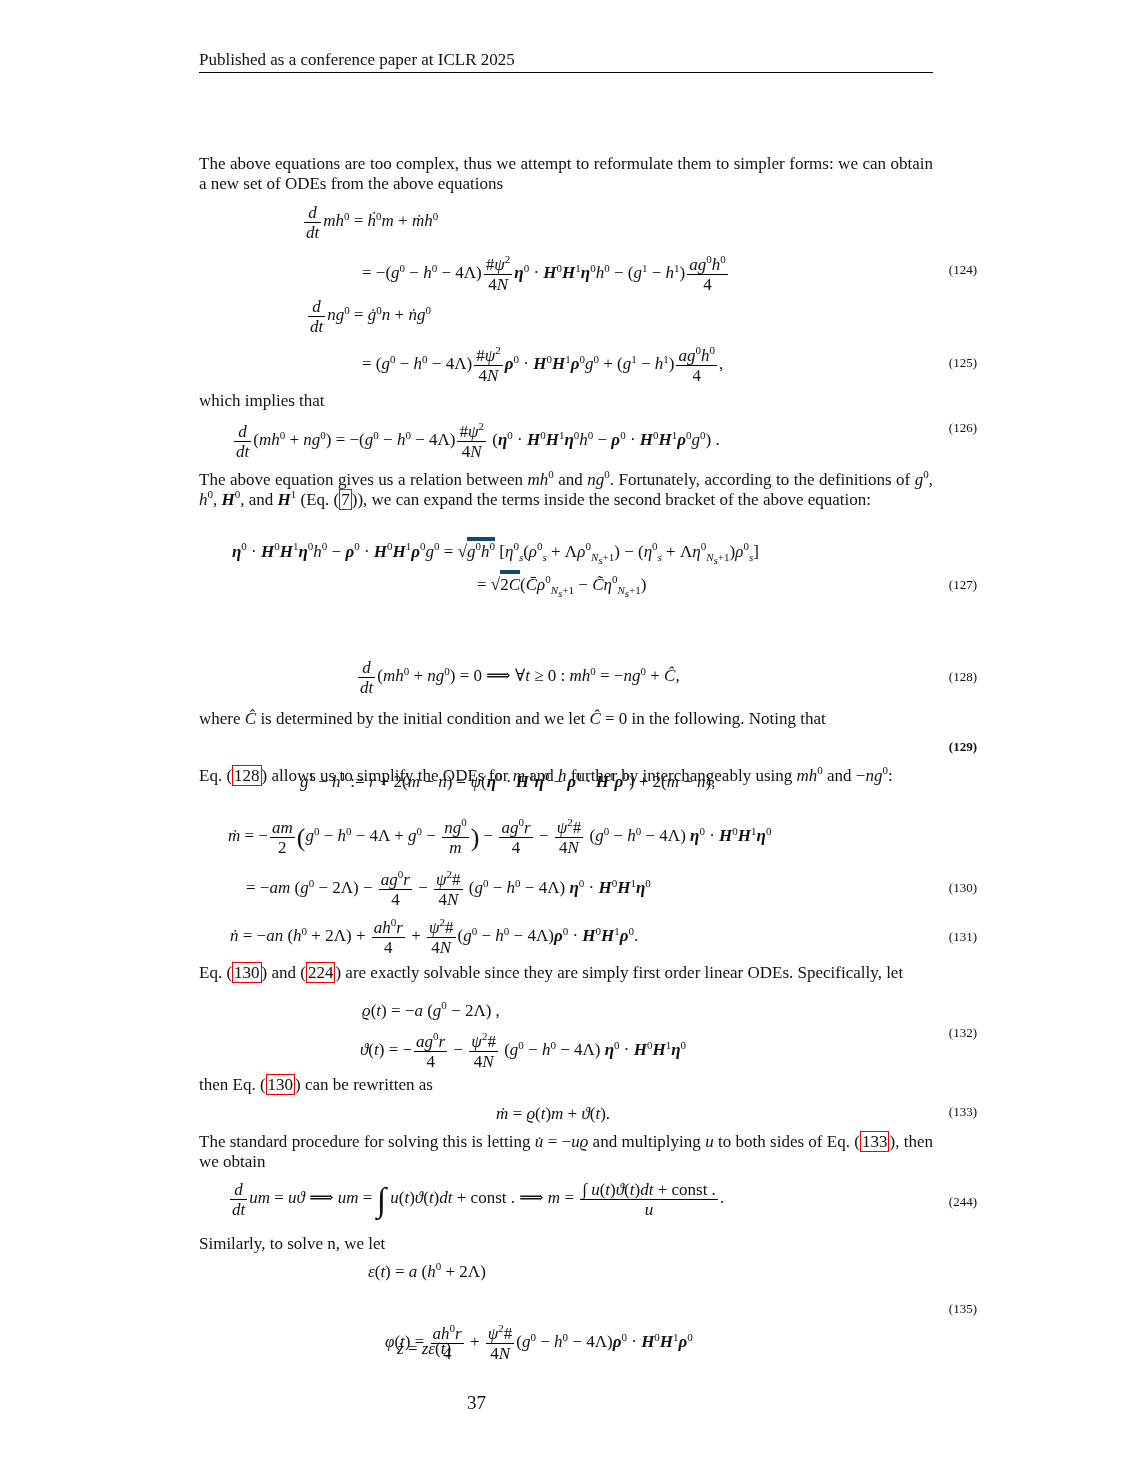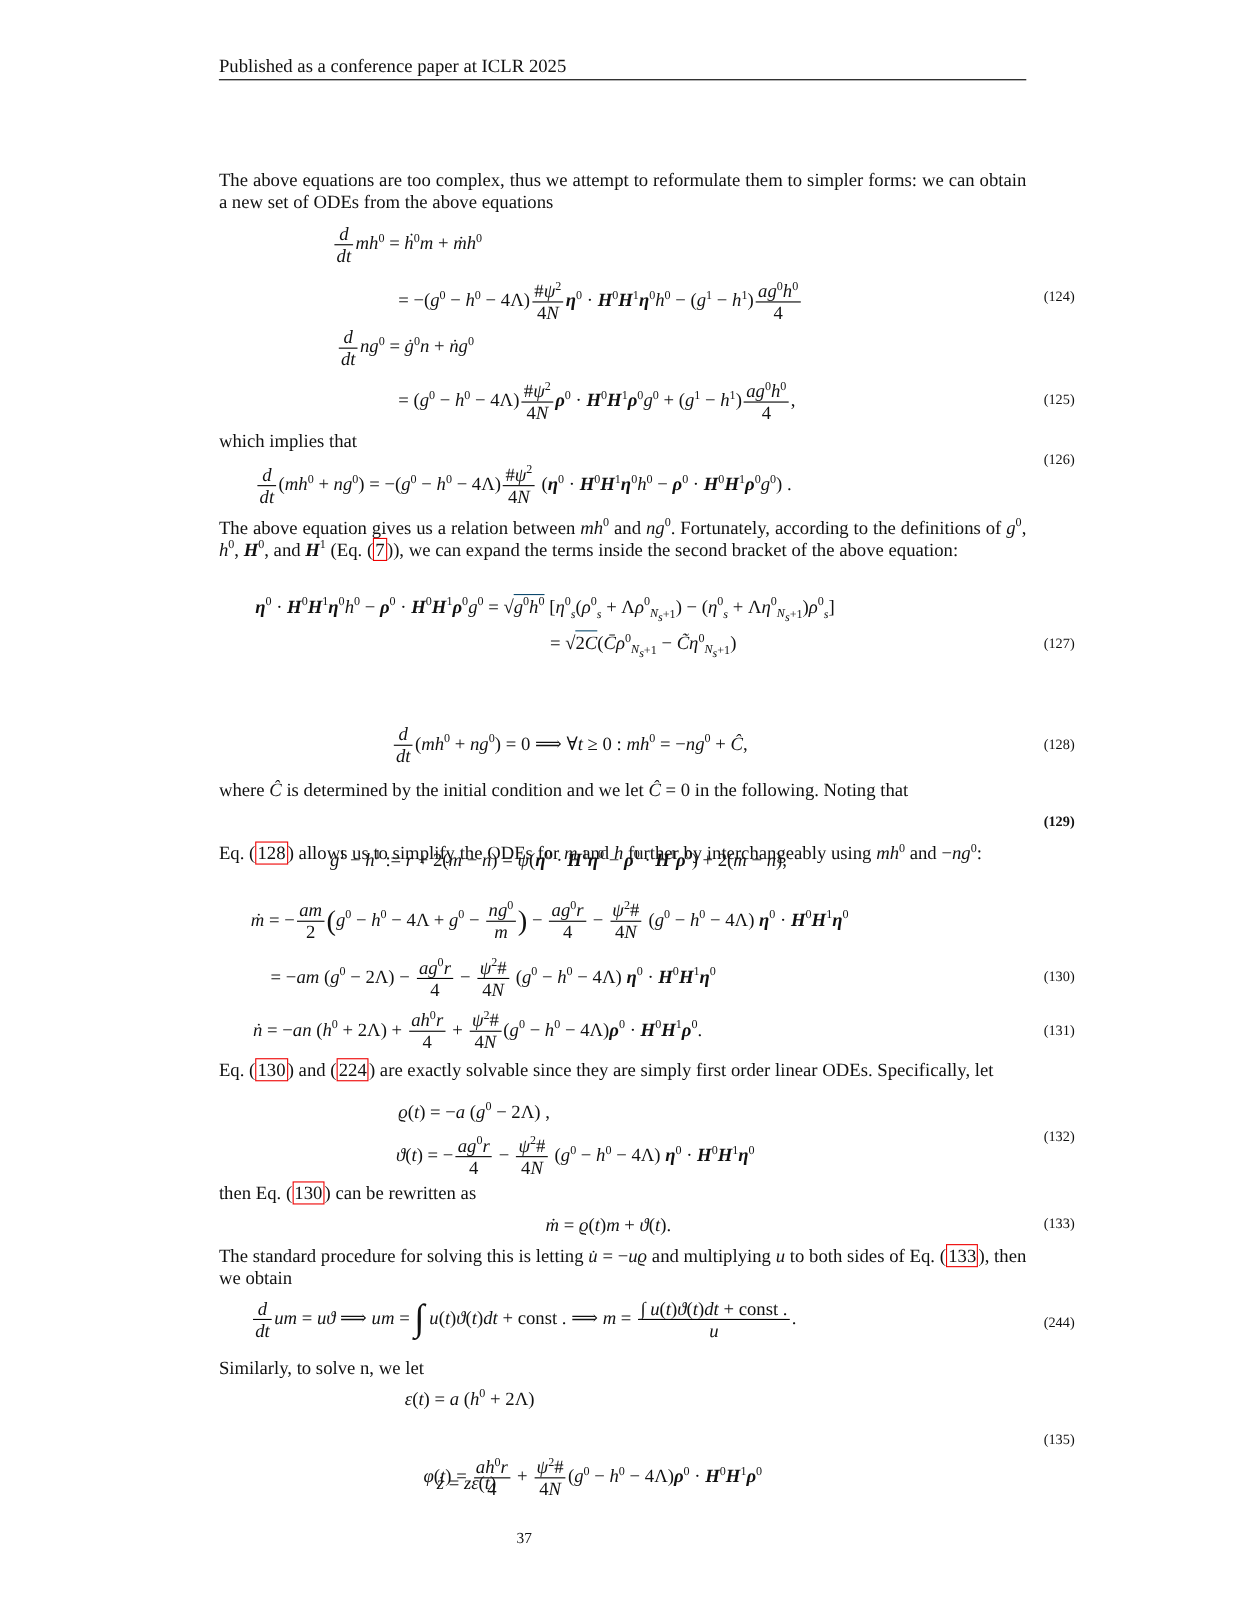--- a/index.html
+++ b/index.html
@@ -11,24 +11,24 @@
   .para { position:absolute; left:199px; width:734px; font-size:17px; line-height:20px; text-align:justify; }
   .eq { position:absolute; font-family:"Liberation Serif", "DejaVu Serif", serif; font-size:17px; white-space:nowrap; }
   .eqnum { position:absolute; right:200px; font-size:13px; }
   .m { font-style:italic; }
   .b { font-weight:bold; font-style:italic; }
   sup, sub { font-size:11px; line-height:0; }
   .frac { display:inline-block; vertical-align:middle; text-align:center; margin:0 2px; }
   .frac > span { display:block; padding:0 2px; line-height:19px; }
   .frac > span.num { border-bottom:1px solid #000; }
   .ref { border:1.5px solid #e00; padding:0 1px; line-height:16px; }
-  .pagenum { position:absolute; left:0; width:953px; top:1392px; text-align:center; font-size:14px; }
+  .pagenum { position:absolute; left:0; width:953px; top:1392px; text-align:center; font-size:19px; }
   .big { font-size:26px; vertical-align:middle; }
   .int { font-size:34px; vertical-align:middle; font-style:italic; }
-  .sqrt { border-top:1px solid #0c4a6e; padding-top:1px; }
+  .sqrt { border-top:4px solid #0c4a6e; padding-top:1px; }
 </style>
 </head>
 <body>
 
 <div class="page">
 
   <div class="header">Published as a conference paper at ICLR 2025</div>
   <div class="header-rule"></div>
 
   <div class="para" style="top:154px;">The above equations are too complex, thus we attempt to reformulate them to simpler forms: we can obtain a new set of ODEs from the above equations</div>
@@ -47,30 +47,30 @@
   <div class="eq" style="left:362px; top:346px;">
     = (<span class="m">g</span><sup>0</sup> − <span class="m">h</span><sup>0</sup> − 4Λ)<span class="frac"><span class="num">#<span class="m">ψ</span><sup>2</sup></span><span>4<span class="m">N</span></span></span><span class="b">ρ</span><sup>0</sup> · <span class="b">H</span><sup>0</sup><span class="b">H</span><sup>1</sup><span class="b">ρ</span><sup>0</sup><span class="m">g</span><sup>0</sup> + (<span class="m">g</span><sup>1</sup> − <span class="m">h</span><sup>1</sup>)<span class="frac"><span class="num"><span class="m">ag</span><sup>0</sup><span class="m">h</span><sup>0</sup></span><span>4</span></span>,
   </div>
   <div class="eqnum" style="top:355px;">(125)</div>
 
   <div class="para" style="top:391px;">which implies that</div>
 
   <div class="eq" style="left:232px; top:422px;">
     <span class="frac"><span class="num m">d</span><span class="m">dt</span></span>(<span class="m">mh</span><sup>0</sup> + <span class="m">ng</span><sup>0</sup>) = −(<span class="m">g</span><sup>0</sup> − <span class="m">h</span><sup>0</sup> − 4Λ)<span class="frac"><span class="num">#<span class="m">ψ</span><sup>2</sup></span><span>4<span class="m">N</span></span></span> (<span class="b">η</span><sup>0</sup> · <span class="b">H</span><sup>0</sup><span class="b">H</span><sup>1</sup><span class="b">η</span><sup>0</sup><span class="m">h</span><sup>0</sup> − <span class="b">ρ</span><sup>0</sup> · <span class="b">H</span><sup>0</sup><span class="b">H</span><sup>1</sup><span class="b">ρ</span><sup>0</sup><span class="m">g</span><sup>0</sup>) .
   </div>
-  <div class="eqnum" style="top:410px;text-align:center;">(126)</div>
+  <div class="eqnum" style="top:420px;text-align:center;">(126)</div>
 
   <div class="para" style="top:470px;">
     The above equation gives us a relation between <span class="m">mh</span><sup>0</sup> and <span class="m">ng</span><sup>0</sup>. Fortunately, according to the definitions of <span class="m">g</span><sup>0</sup>, <span class="m">h</span><sup>0</sup>, <span class="b">H</span><sup>0</sup>, and <span class="b">H</span><sup>1</sup> (Eq. (<span class="ref">7</span>)), we can expand the terms inside the second bracket of the above equation:
   </div>
 
   <div class="eq" style="left:232px; top:542px;">
     <span class="b">η</span><sup>0</sup> · <span class="b">H</span><sup>0</sup><span class="b">H</span><sup>1</sup><span class="b">η</span><sup>0</sup><span class="m">h</span><sup>0</sup> − <span class="b">ρ</span><sup>0</sup> · <span class="b">H</span><sup>0</sup><span class="b">H</span><sup>1</sup><span class="b">ρ</span><sup>0</sup><span class="m">g</span><sup>0</sup> = √<span class="sqrt"><span class="m">g</span><sup>0</sup><span class="m">h</span><sup>0</sup></span> [<span class="m">η</span><sup>0</sup><sub><span class="m">s</span></sub>(<span class="m">ρ</span><sup>0</sup><sub><span class="m">s</span></sub> + Λ<span class="m">ρ</span><sup>0</sup><sub><span class="m">N<sub>s</sub></span>+1</sub>) − (<span class="m">η</span><sup>0</sup><sub><span class="m">s</span></sub> + Λ<span class="m">η</span><sup>0</sup><sub><span class="m">N<sub>s</sub></span>+1</sub>)<span class="m">ρ</span><sup>0</sup><sub><span class="m">s</span></sub>]
   </div>
-  <div class="eq" style="left:500px; top:575px;">
+  <div class="eq" style="left:477px; top:575px;">
     = √<span class="sqrt">2<span class="m">C</span></span>(<span class="m">C̄ρ</span><sup>0</sup><sub><span class="m">N<sub>s</sub></span>+1</sub> − <span class="m">C̃η</span><sup>0</sup><sub><span class="m">N<sub>s</sub></span>+1</sub>)
   </div>
   <div class="eqnum" style="top:577px;">(127)</div>
 
 
   <div class="eq" style="left:356px; top:658px;">
     <span class="frac"><span class="num m">d</span><span class="m">dt</span></span>(<span class="m">mh</span><sup>0</sup> + <span class="m">ng</span><sup>0</sup>) = 0 ⟹ ∀<span class="m">t</span> ≥ 0 : <span class="m">mh</span><sup>0</sup> = −<span class="m">ng</span><sup>0</sup> + <span class="m">Ĉ</span>,
   </div>
   <div class="eqnum" style="top:669px;">(128)</div>
 

